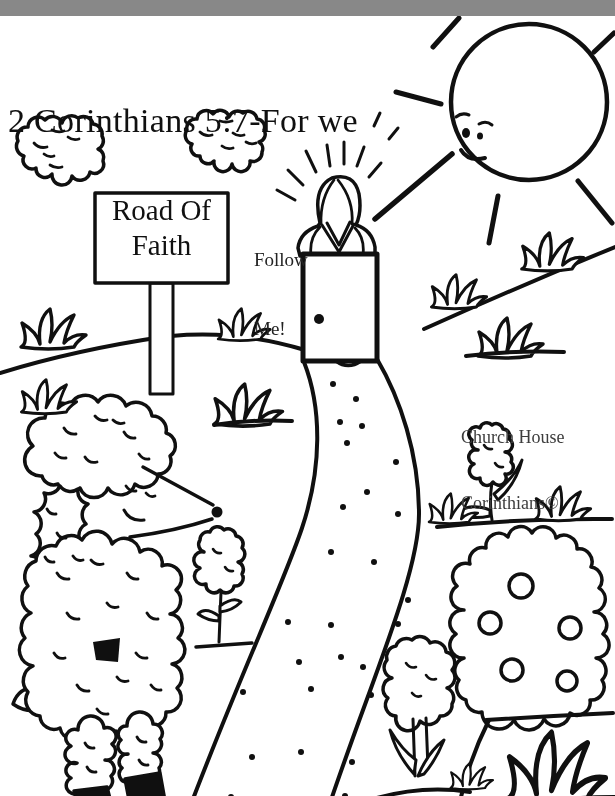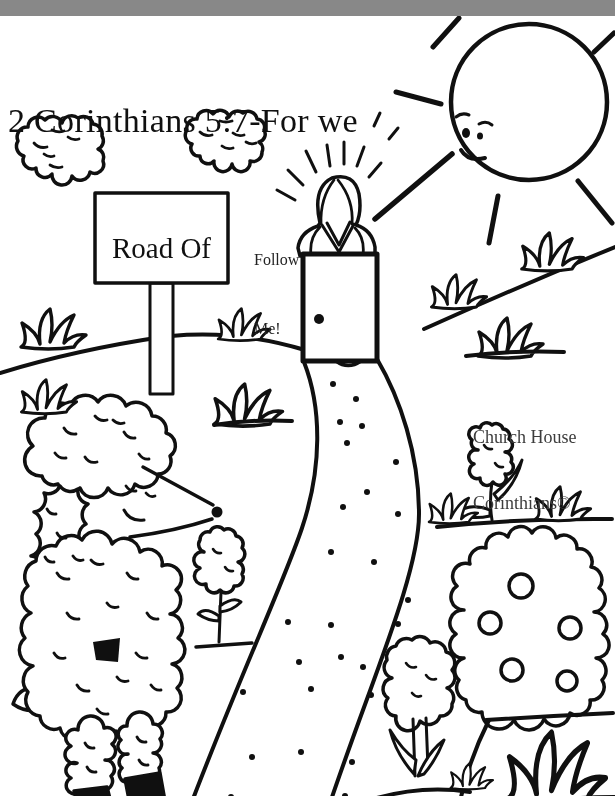--- a/index.html
+++ b/index.html
@@ -6,24 +6,24 @@
   .page{
     position:relative;width:615px;height:796px;margin:16px auto;
     background:var(--paper,#ffffff);
     color:var(--ink,#101010);
     font-family:Liberation Serif, serif;
     overflow:hidden;
   }
   .page svg{position:absolute;left:0;top:0;}
   .txt{position:absolute;white-space:pre;}
   .verse{left:8px;top:2px;font-size:34px;line-height:41px;letter-spacing:.3px;color:var(--ink,#101010);}
-  .sign-text{left:95px;top:187px;width:133px;height:90px;display:flex;flex-direction:column;
+  .sign-text{left:95px;top:167px;width:133px;height:90px;display:flex;flex-direction:column;
     align-items:center;justify-content:center;font-size:29px;line-height:35px;color:var(--ink,#101010);}
-  .speech{left:254px;top:186px;font-size:16px;line-height:23px;color:#232323;}
-  .watermark{left:473px;top:366px;font-size:18px;line-height:22px;color:var(--watermark_text,#3d3d3d);}
+  .speech{left:254px;top:186px;font-size:19px;line-height:23px;color:#232323;}
+  .watermark{left:461px;top:366px;font-size:18px;line-height:22px;color:var(--watermark_text,#3d3d3d);}
 </style>
 </head>
 <body>
 
 <div class="page">
 
 <svg width="615" height="796" viewBox="0 0 615 796" fill="none" stroke="currentColor" stroke-width="3.5" stroke-linecap="round" stroke-linejoin="round">
 
   <g>
     <circle cx="529" cy="86" r="78" stroke-width="4.5"></circle>
@@ -203,20 +203,21 @@
     <path d="M538,786 Q576,781 615,781" stroke-width="4"></path>
   </g>
 </svg>
 
 <div class="txt verse">
   <div>2 Corinthians 5:7-For we</div>
 </div>
 
 <div class="txt sign-text">
   <div>Road Of</div>
+  <div>Faith</div>
 </div>
 
 <div class="txt speech">
   <div>Follow</div>
   <div>Me!</div>
 </div>
 
 <div class="txt watermark">
   <div>Church House</div>
   <div>Corinthians©</div>

